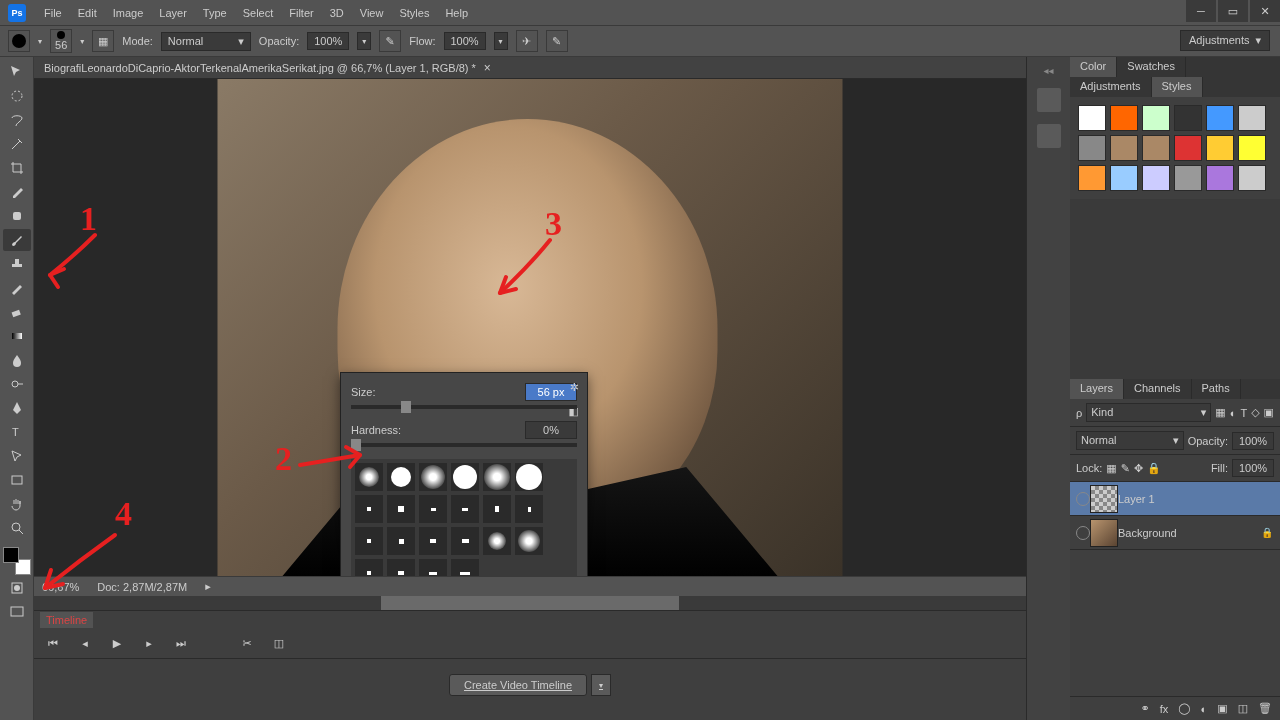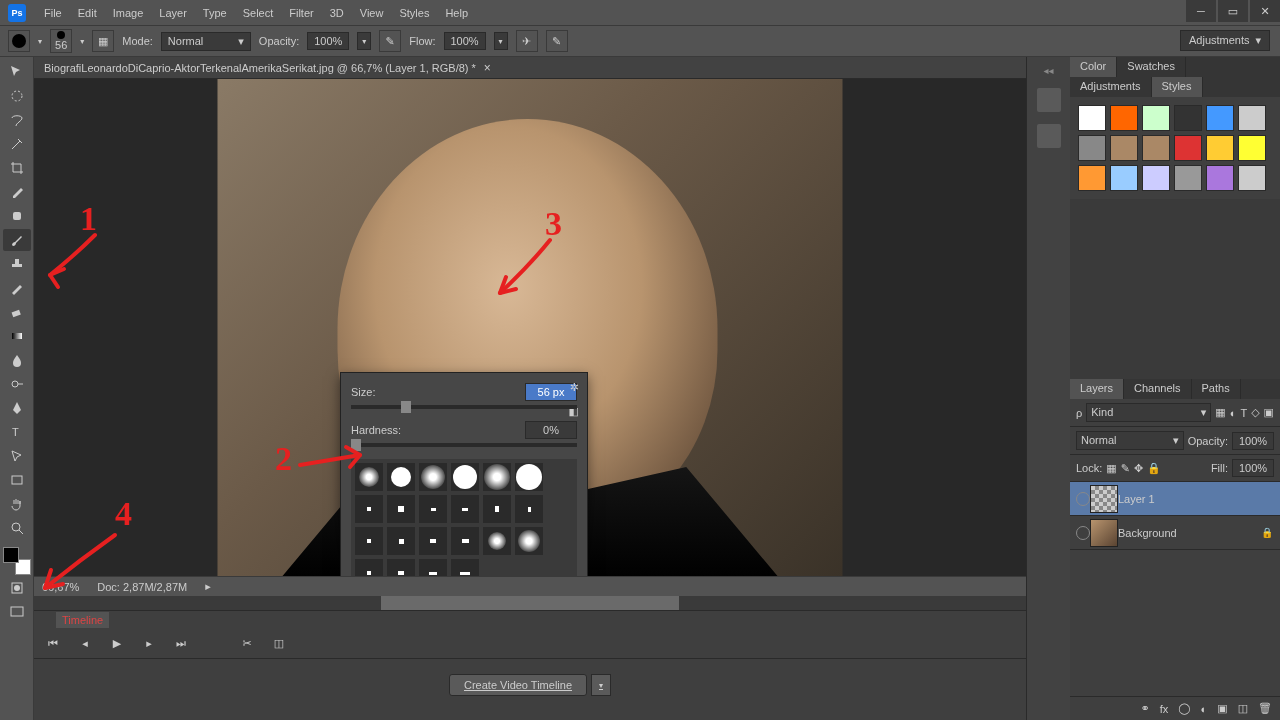--- a/index.html
+++ b/index.html
@@ -31,21 +31,21 @@
 .doc-tab{height:22px;background:#424242;display:flex;align-items:center;padding:0 10px;gap:8px;border-bottom:1px solid #2a2a2a;}
 .doc-tab .close{font-size:12px;}
 .canvas-viewport{flex:1;position:relative;overflow:hidden;display:flex;justify-content:center;}
 .photo{position:absolute;top:0;left:50%;transform:translateX(-50%);width:625px;height:500px;background:linear-gradient(135deg,#8a7a66 0%,#6b5a48 40%,#3a3228 100%);}
 .face-shadow{position:absolute;left:120px;top:40px;width:380px;height:420px;border-radius:50% 50% 45% 45%;background:radial-gradient(ellipse at 45% 40%,#d8b896 0%,#b8946e 45%,#5a4432 90%);}
 .jacket{position:absolute;bottom:0;left:0;right:0;height:140px;background:linear-gradient(180deg,#1a1a1a,#000);clip-path:polygon(10% 100%,25% 20%,45% 40%,55% 40%,75% 20%,90% 100%);}
 .statusbar{height:20px;background:#535353;border-top:1px solid #3a3a3a;display:flex;align-items:center;padding:0 8px;gap:18px;}
 .hscroll{height:14px;background:#3a3a3a;position:relative;}
 .hscroll .thumb{position:absolute;left:35%;width:30%;height:100%;background:#6a6a6a;}
 .timeline-panel{height:110px;background:#3f3f3f;border-top:1px solid #2a2a2a;}
-.tl-head{height:18px;display:flex;align-items:center;padding:0 6px;margin-left:16px;}
+.tl-head{height:18px;display:flex;align-items:center;padding:0 6px;}
 .tl-title{background:#535353;padding:2px 6px;color:#d44;}
 .tl-controls{height:30px;display:flex;align-items:center;gap:14px;padding:0 10px;border-bottom:1px solid #2a2a2a;}
 .tl-ctrl{width:18px;height:18px;display:flex;align-items:center;justify-content:center;}
 .tl-create{display:flex;justify-content:center;align-items:center;height:52px;text-decoration:underline;}
 .tl-btn{background:#5a5a5a;border:1px solid #2a2a2a;padding:4px 14px;border-radius:3px;}
 .tl-dd{width:20px;height:22px;border:1px solid #2a2a2a;background:#5a5a5a;margin-left:4px;display:flex;align-items:center;justify-content:center;font-size:8px;}
 .right-dock{width:44px;background:#424242;border-left:1px solid #2a2a2a;display:flex;flex-direction:column;align-items:center;gap:12px;padding-top:8px;}
 .dock-icon{width:24px;height:24px;background:#5a5a5a;border-radius:2px;}
 .panels{width:210px;background:#424242;display:flex;flex-direction:column;}
 .panel-tabs{height:20px;display:flex;background:#353535;}

